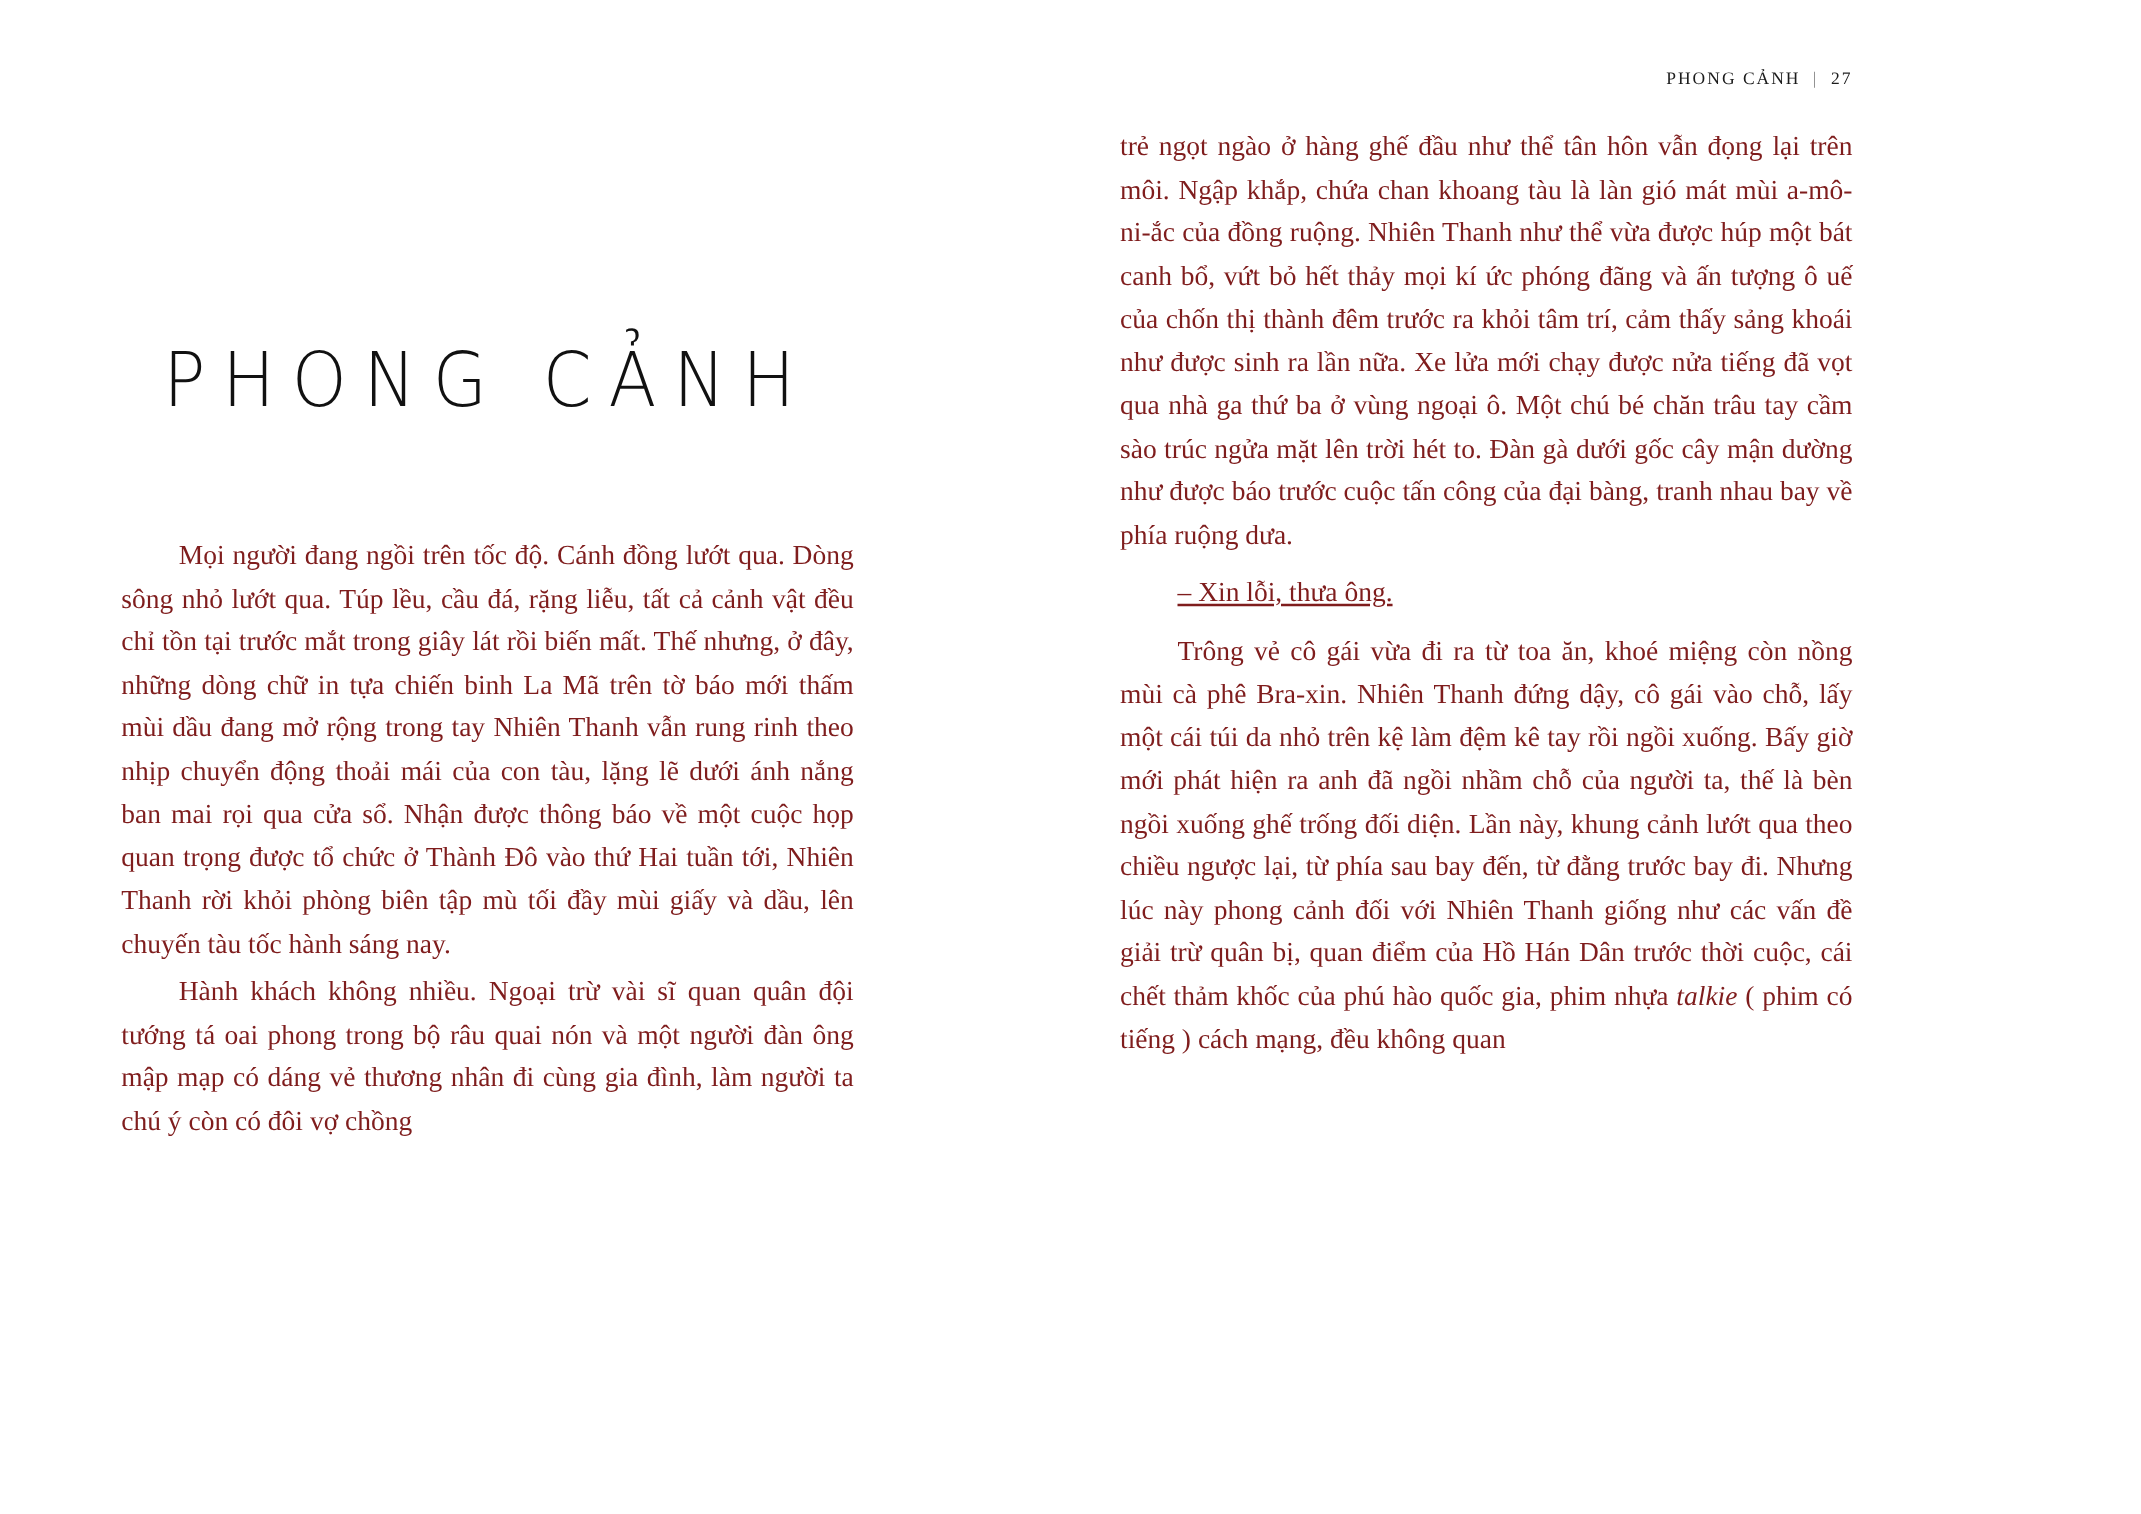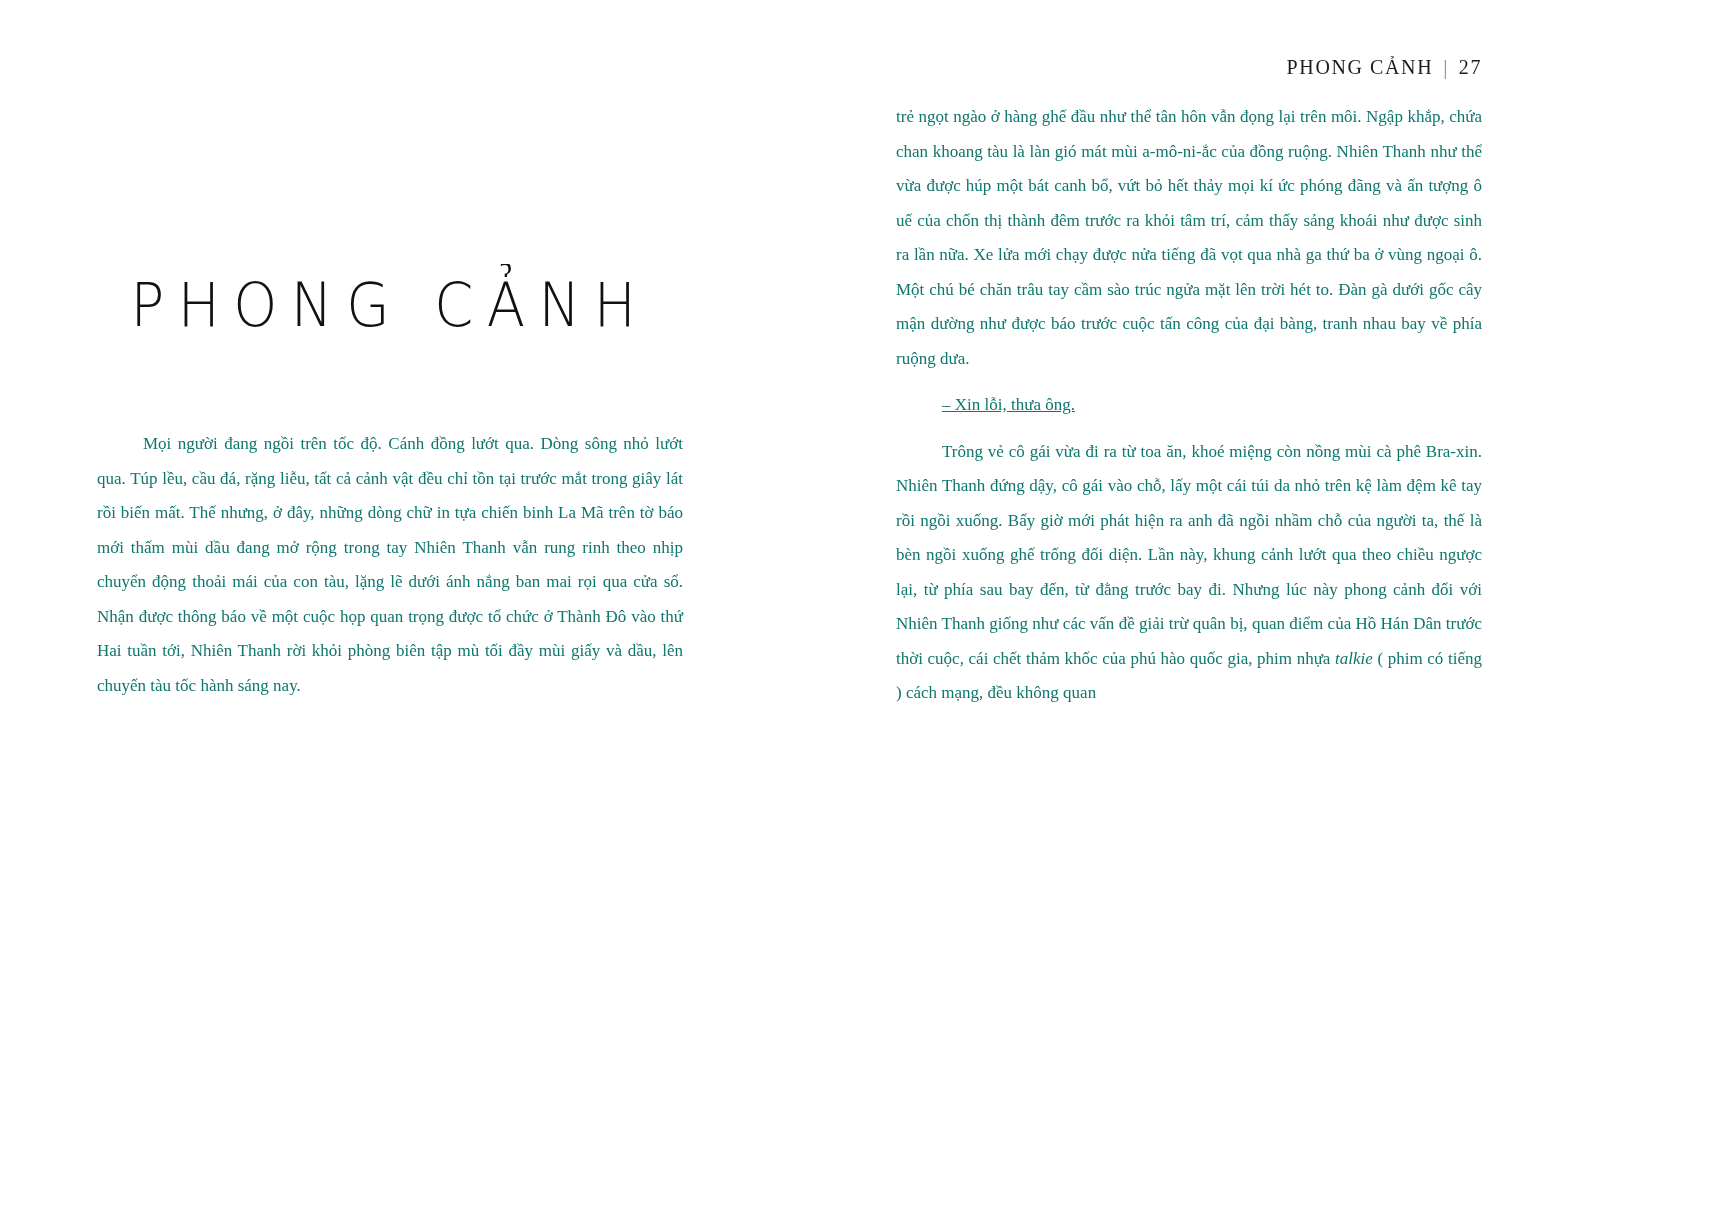--- a/index.html
+++ b/index.html
@@ -13,21 +13,21 @@
     height: 1211px;
     background: #ffffff;
     color: #1f1f1f;
     font-family: "Liberation Serif", serif;
     overflow: hidden;
   }
   .running-header {
     position: absolute;
     top: 56px;
     right: 231px;
-    font-size: 20px;
+    font-size: 14px;
     letter-spacing: 1.6px;
     color: #1c1c1c;
     white-space: nowrap;
   }
   .running-header .sep {
     display: inline-block;
     margin: 0 10px;
     font-weight: 300;
     transform: scaleX(0.6);
     color: #333333;
@@ -51,25 +51,25 @@
     font-size: 56px;
     letter-spacing: 0.24em;
     text-align: center;
     margin: 272px 0 90px 0;
     color: #111111;
     transform: scaleY(1.08);
     transform-origin: center;
     white-space: nowrap;
   }
   .body-text {
-    font-size: 17px;
+    font-size: 22px;
     line-height: 34.5px;
     text-align: justify;
     margin: 0 0 4px 0;
-    color: #0f766e;
+    color: #7f1d1d;
   }
   .indent {
     text-indent: 46px;
   }
   .dialogue {
     margin: 12px 0 12px 0;
     text-decoration: underline;
   }
   em {
     font-style: italic;
@@ -82,20 +82,21 @@
 
   <div class="running-header">
     <span>PHONG CẢNH</span><span class="sep">|</span><span>27</span>
   </div>
 
   <div class="col col-left">
     <h1 class="chapter-title">PHONG CẢNH</h1>
 
     <p class="body-text indent">Mọi người đang ngồi trên tốc độ. Cánh đồng lướt qua. Dòng sông nhỏ lướt qua. Túp lều, cầu đá, rặng liễu, tất cả cảnh vật đều chỉ tồn tại trước mắt trong giây lát rồi biến mất. Thế nhưng, ở đây, những dòng chữ in tựa chiến binh La Mã trên tờ báo mới thấm mùi dầu đang mở rộng trong tay Nhiên Thanh vẫn rung rinh theo nhịp chuyển động thoải mái của con tàu, lặng lẽ dưới ánh nắng ban mai rọi qua cửa sổ. Nhận được thông báo về một cuộc họp quan trọng được tổ chức ở Thành Đô vào thứ Hai tuần tới, Nhiên Thanh rời khỏi phòng biên tập mù tối đầy mùi giấy và dầu, lên chuyến tàu tốc hành sáng nay.</p>
 
+    <p class="body-text indent">Hành khách không nhiều. Ngoại trừ vài sĩ quan quân đội tướng tá oai phong trong bộ râu quai nón và một người đàn ông mập mạp có dáng vẻ thương nhân đi cùng gia đình, làm người ta chú ý còn có đôi vợ chồng</p>
   </div>
 
   <div class="col col-right">
     <p class="body-text">trẻ ngọt ngào ở hàng ghế đầu như thể tân hôn vẫn đọng lại trên môi. Ngập khắp, chứa chan khoang tàu là làn gió mát mùi a-mô-ni-ắc của đồng ruộng. Nhiên Thanh như thể vừa được húp một bát canh bổ, vứt bỏ hết thảy mọi kí ức phóng đãng và ấn tượng ô uế của chốn thị thành đêm trước ra khỏi tâm trí, cảm thấy sảng khoái như được sinh ra lần nữa. Xe lửa mới chạy được nửa tiếng đã vọt qua nhà ga thứ ba ở vùng ngoại ô. Một chú bé chăn trâu tay cầm sào trúc ngửa mặt lên trời hét to. Đàn gà dưới gốc cây mận dường như được báo trước cuộc tấn công của đại bàng, tranh nhau bay về phía ruộng dưa.</p>
 
 
     <p class="body-text indent dialogue">– Xin lỗi, thưa ông.</p>
 
     <p class="body-text indent"><span>Trông vẻ cô gái vừa đi ra từ toa ăn, khoé miệng còn nồng mùi cà phê Bra-xin. Nhiên Thanh đứng dậy, cô gái vào chỗ, lấy một cái túi da nhỏ trên kệ làm đệm kê tay rồi ngồi xuống. Bấy giờ mới phát hiện ra anh đã ngồi nhầm chỗ của người ta, thế là bèn ngồi xuống ghế trống đối diện. Lần này, khung cảnh lướt qua theo chiều ngược lại, từ phía sau bay đến, từ đằng trước bay đi. Nhưng lúc này phong cảnh đối với Nhiên Thanh giống như các vấn đề giải trừ quân bị, quan điểm của Hồ Hán Dân trước thời cuộc, cái chết thảm khốc của phú hào quốc gia, phim nhựa </span><em>talkie</em><span> ( phim có tiếng ) cách mạng, đều không quan</span></p>
   </div>

